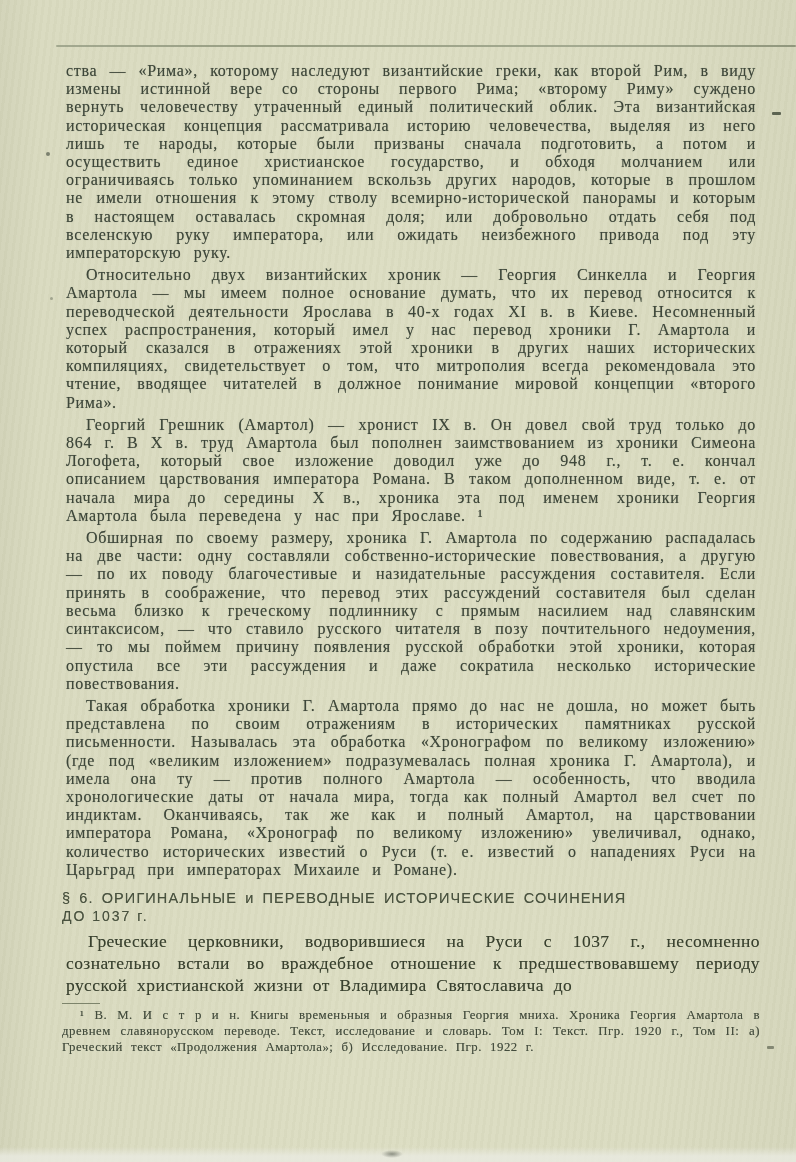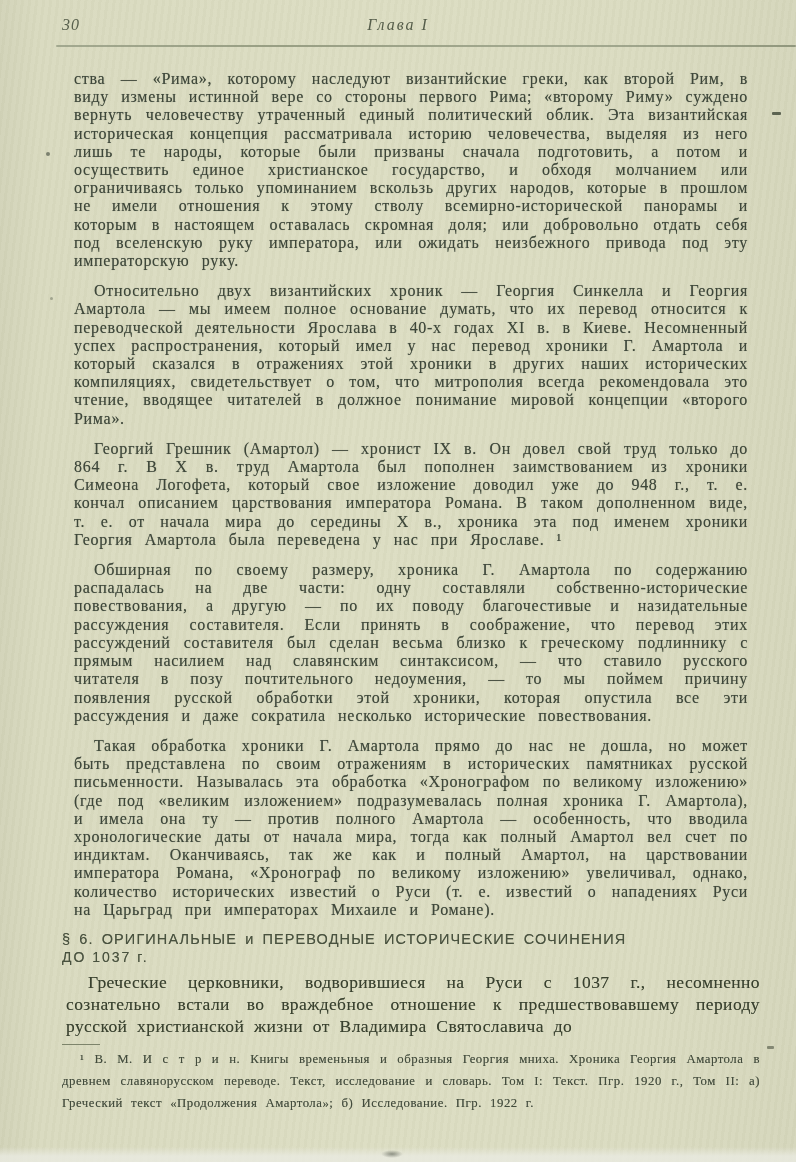--- a/index.html
+++ b/index.html
@@ -67,21 +67,21 @@
     opacity: 0.85;
   }
   
   .content {
     position: absolute;
     top: 58px;
     left: 62px;
     width: 698px;
   }
   p.body-par {
-    margin: 12px;
+    margin: 4px;
     font-size: 16px;
     line-height: 18.2px;
     text-align: justify;
     letter-spacing: 0.7px;
     word-spacing: 7.5px;
     color: #3e473a;
     text-shadow: 0 0 0.7px rgba(62,71,58,0.55);
   }
   p.body-par.indent { text-indent: 20px; }
   
@@ -115,21 +115,21 @@
   
   .footnote-rule {
     margin: 7px 0 3px 0;
     width: 38px;
     height: 1px;
     background: #7d846b;
   }
   p.footnote {
     margin: 0;
     font-size: 12.8px;
-    line-height: 22px;
+    line-height: 16px;
     text-align: justify;
     letter-spacing: 0.5px;
     word-spacing: 4.5px;
     color: #434c3d;
     text-indent: 18px;
     text-shadow: 0 0 0.5px rgba(67,76,61,0.5);
   }
   
   .speck { position: absolute; background: #4a5243; border-radius: 50%; opacity: 0.65; }
   .speck.s1 { left: 46px;  top: 152px;  width: 4px; height: 4px; }
@@ -153,24 +153,20 @@
     height: 8px;
     background: radial-gradient(ellipse at center, rgba(70,75,65,0.55), rgba(70,75,65,0) 70%);
   }
 </style>
 </head>
 <body>
 
 <div class="page">
   <div class="scan">
 
-    <div class="runhead">
-      <span class="pagenum">30</span>
-      <span class="chapter">Глава I</span>
-    </div>
     <div class="head-rule"></div>
 
     <div class="content">
       <p class="body-par">ства — «Рима», которому наследуют византийские греки, как второй Рим, в виду измены истинной вере со стороны первого Рима; «второму Риму» суждено вернуть человечеству утраченный единый политический облик. Эта византийская историческая концепция рассматривала историю человечества, выделяя из него лишь те народы, которые были призваны сначала подготовить, а потом и осуществить единое христианское государство, и обходя молчанием или ограничиваясь только упоминанием вскользь других народов, которые в прошлом не имели отношения к этому стволу всемирно-исторической панорамы и которым в настоящем оставалась скромная доля; или добровольно отдать себя под вселенскую руку императора, или ожидать неизбежного привода под эту императорскую руку.</p>
       <p class="body-par indent">Относительно двух византийских хроник — Георгия Синкелла и Георгия Амартола — мы имеем полное основание думать, что их перевод относится к переводческой деятельности Ярослава в 40-х годах XI в. в Киеве. Несомненный успех распространения, который имел у нас перевод хроники Г. Амартола и который сказался в отражениях этой хроники в других наших исторических компиляциях, свидетельствует о том, что митрополия всегда рекомендовала это чтение, вводящее читателей в должное понимание мировой концепции «второго Рима».</p>
       <p class="body-par indent">Георгий Грешник (Амартол) — хронист IX в. Он довел свой труд только до 864 г. В X в. труд Амартола был пополнен заимствованием из хроники Симеона Логофета, который свое изложение доводил уже до 948 г., т. е. кончал описанием царствования императора Романа. В таком дополненном виде, т. е. от начала мира до середины X в., хроника эта под именем хроники Георгия Амартола была переведена у нас при Ярославе. ¹</p>
       <p class="body-par indent">Обширная по своему размеру, хроника Г. Амартола по содержанию распадалась на две части: одну составляли собственно-исторические повествования, а другую — по их поводу благочестивые и назидательные рассуждения составителя. Если принять в соображение, что перевод этих рассуждений составителя был сделан весьма близко к греческому подлиннику с прямым насилием над славянским синтаксисом, — что ставило русского читателя в позу почтительного недоумения, — то мы поймем причину появления русской обработки этой хроники, которая опустила все эти рассуждения и даже сократила несколько исторические повествования.</p>
       <p class="body-par indent">Такая обработка хроники Г. Амартола прямо до нас не дошла, но может быть представлена по своим отражениям в исторических памятниках русской письменности. Называлась эта обработка «Хронографом по великому изложению» (где под «великим изложением» подразумевалась полная хроника Г. Амартола), и имела она ту — против полного Амартола — особенность, что вводила хронологические даты от начала мира, тогда как полный Амартол вел счет по индиктам. Оканчиваясь, так же как и полный Амартол, на царствовании императора Романа, «Хронограф по великому изложению» увеличивал, однако, количество исторических известий о Руси (т. е. известий о нападениях Руси на Царьград при императорах Михаиле и Романе).</p>
 
       <div class="section-heading">

